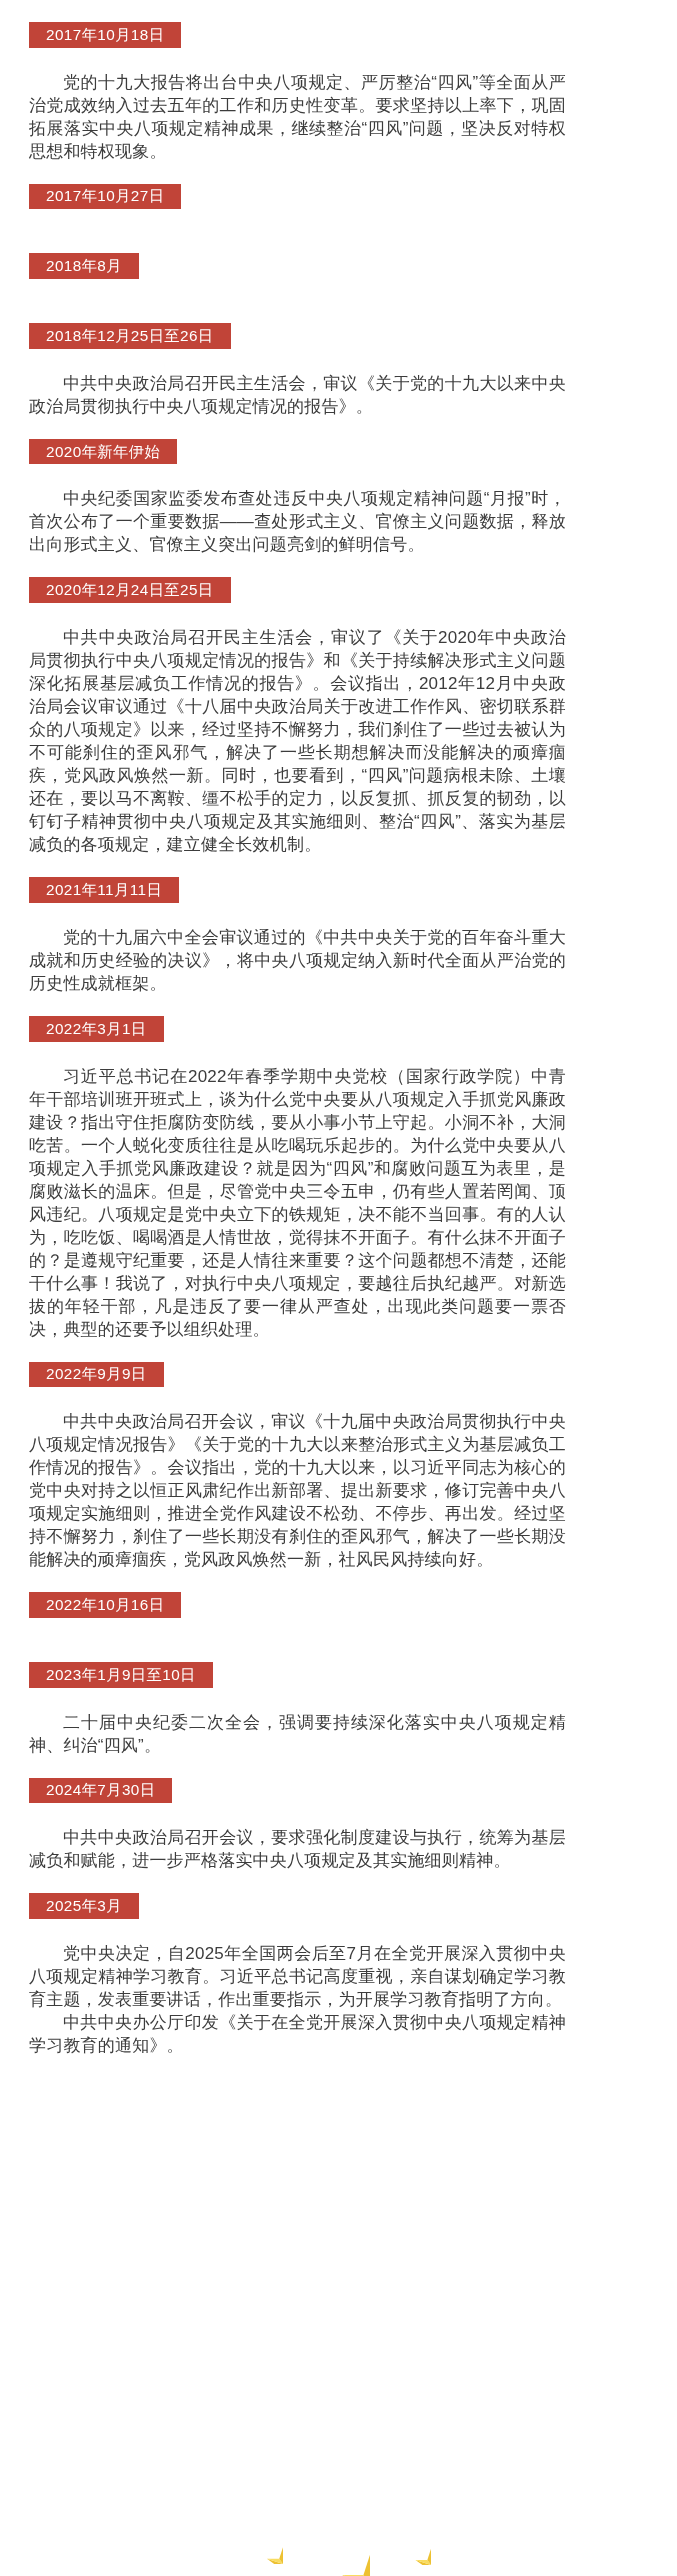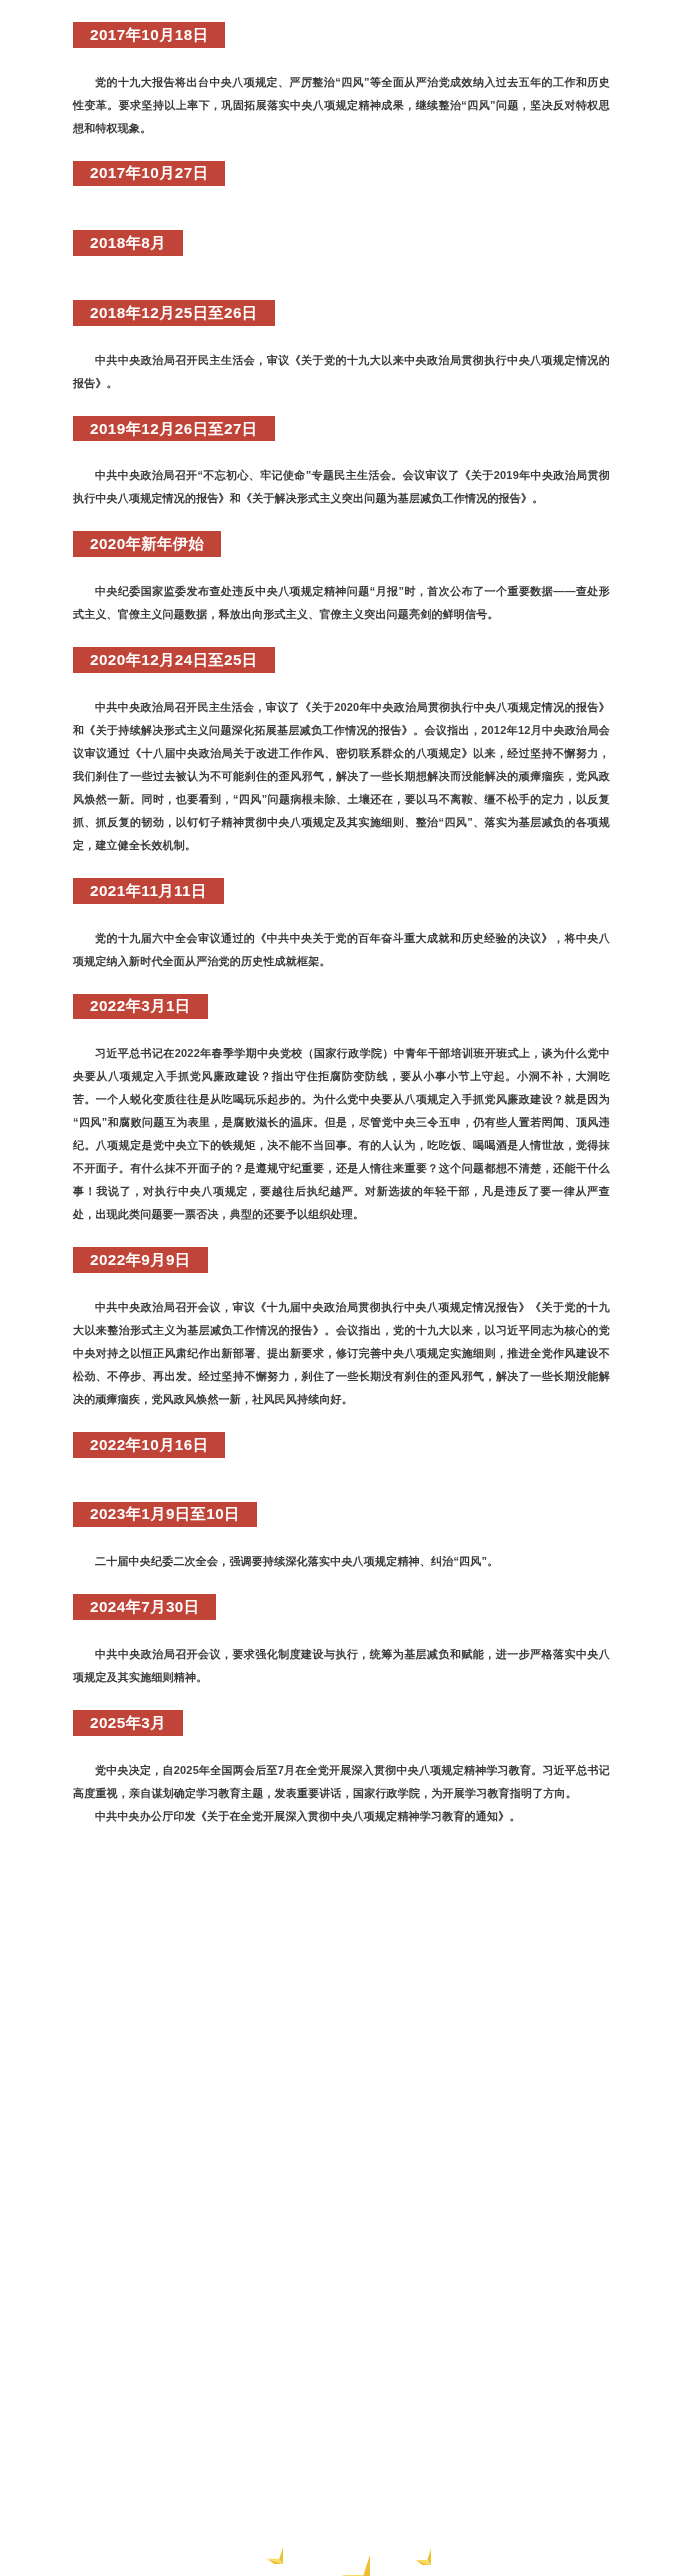--- a/index.html
+++ b/index.html
@@ -16,39 +16,38 @@
     height:2576px;
     margin:0 auto;
     background:var(--bg);
     overflow:hidden;
     position:relative;
     box-sizing:border-box;
     padding-top:22px;
   }
   .content{
     width:537px;
-    margin-left:73px;
-    font-weight:bold;
+    margin-left:29px;
   }
   .entry{margin-bottom:21px;}
   .date-badge{
     display:inline-block;
     background:var(--accent);
     color:#ffffff;
     font-size:15.3px;
     line-height:1;
     padding:4.8px 17px 5.6px 17px;
     letter-spacing:0.4px;
     margin-bottom:23px;
     white-space:nowrap;
   }
   .entry-body{color:var(--text);}
   .para{
     margin:0;
-    font-size:11px;
+    font-size:17px;
     line-height:23px;
     text-align:justify;
     text-indent:2em;
     letter-spacing:0.2px;
     color:var(--text);
   }
   .stars-row{
     position:absolute;
     left:0;
     right:0;
@@ -84,26 +83,20 @@
     <div class="date-badge">2018年8月</div>
   </section>
 
   <section class="entry">
     <div class="date-badge">2018年12月25日至26日</div>
     <div class="entry-body">
           <p class="para">中共中央政治局召开民主生活会，审议《关于党的十九大以来中央政治局贯彻执行中央八项规定情况的报告》。</p>
         </div>
   </section>
 
-  <section class="entry">
-    <div class="date-badge">2019年12月26日至27日</div>
-    <div class="entry-body">
-          <p class="para">中共中央政治局召开“不忘初心、牢记使命”专题民主生活会。会议审议了《关于2019年中央政治局贯彻执行中央八项规定情况的报告》和《关于解决形式主义突出问题为基层减负工作情况的报告》。</p>
-        </div>
-  </section>
 
   <section class="entry">
     <div class="date-badge">2020年新年伊始</div>
     <div class="entry-body">
           <p class="para">中央纪委国家监委发布查处违反中央八项规定精神问题“月报”时，首次公布了一个重要数据——查处形式主义、官僚主义问题数据，释放出向形式主义、官僚主义突出问题亮剑的鲜明信号。</p>
         </div>
   </section>
 
   <section class="entry">
     <div class="date-badge">2020年12月24日至25日</div>
@@ -149,21 +142,21 @@
   <section class="entry">
     <div class="date-badge">2024年7月30日</div>
     <div class="entry-body">
           <p class="para">中共中央政治局召开会议，要求强化制度建设与执行，统筹为基层减负和赋能，进一步严格落实中央八项规定及其实施细则精神。</p>
         </div>
   </section>
 
   <section class="entry">
     <div class="date-badge">2025年3月</div>
     <div class="entry-body">
-          <p class="para">党中央决定，自2025年全国两会后至7月在全党开展深入贯彻中央八项规定精神学习教育。习近平总书记高度重视，亲自谋划确定学习教育主题，发表重要讲话，国家行政学院，为开展学习教育指明了方向。</p>
+          <p class="para">党中央决定，自2025年全国两会后至7月在全党开展深入贯彻中央八项规定精神学习教育。习近平总书记高度重视，亲自谋划确定学习教育主题，发表重要讲话，作出重要指示，为开展学习教育指明了方向。</p>
           <p class="para">中共中央办公厅印发《关于在全党开展深入贯彻中央八项规定精神学习教育的通知》。</p>
         </div>
   </section>
 </div>
 
   <div class="stars-row">
     <svg style="position:absolute;width:0;height:0" aria-hidden="true">
       <symbol id="faceted-star" viewBox="-52 -52 104 104">
         <polygon class="f-light" points="0,0 0,-50 11.17,-15.37"></polygon>
         <polygon class="f-dark" points="0,0 11.17,-15.37 47.55,-15.45"></polygon>

